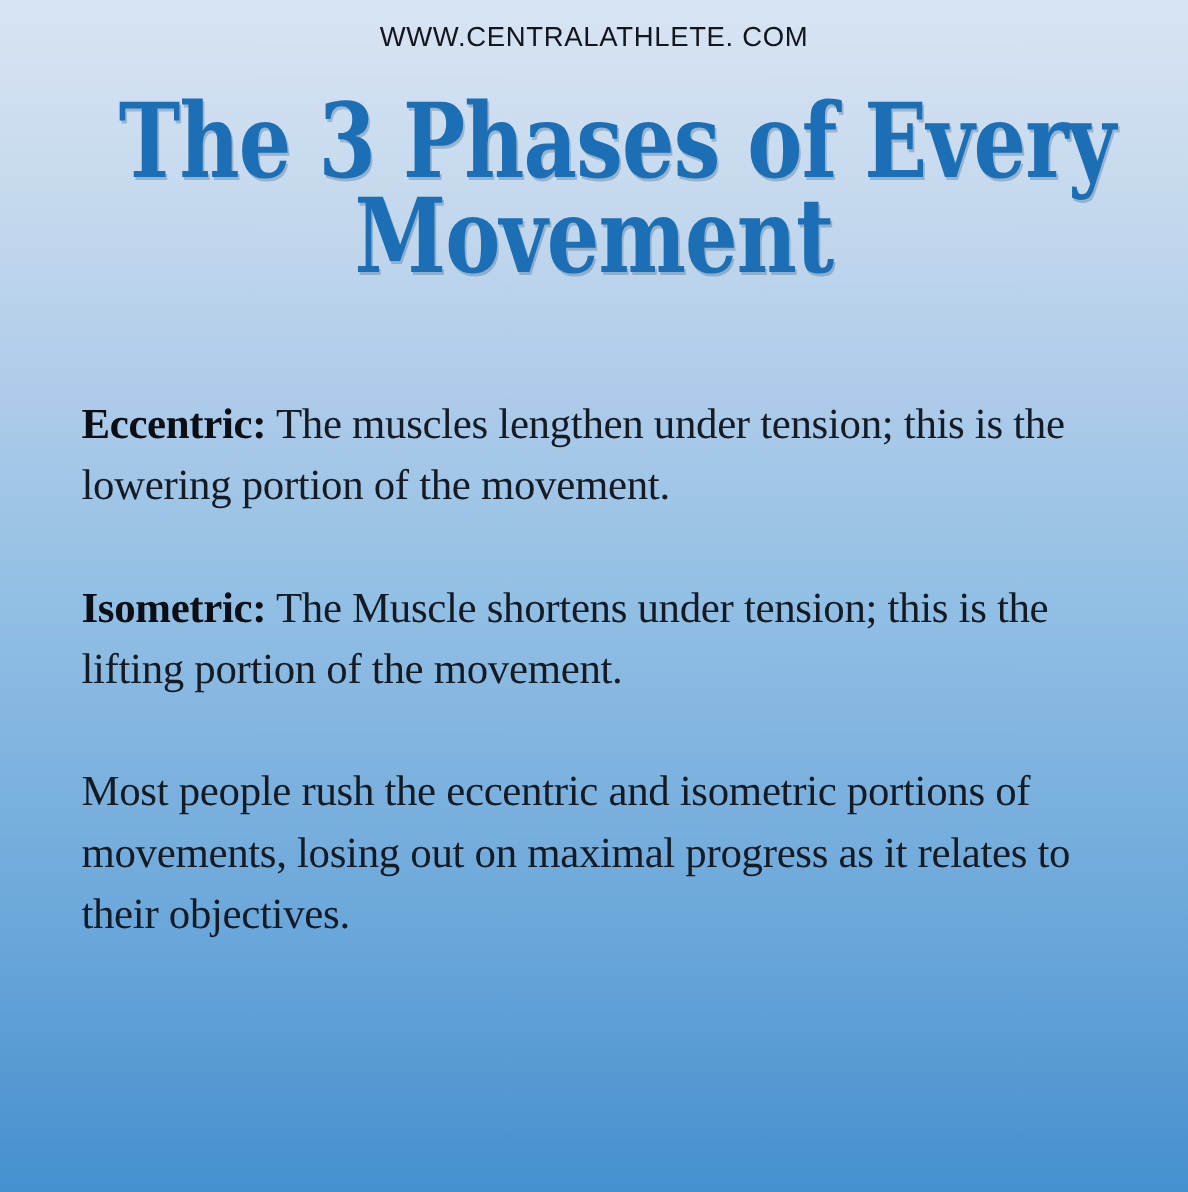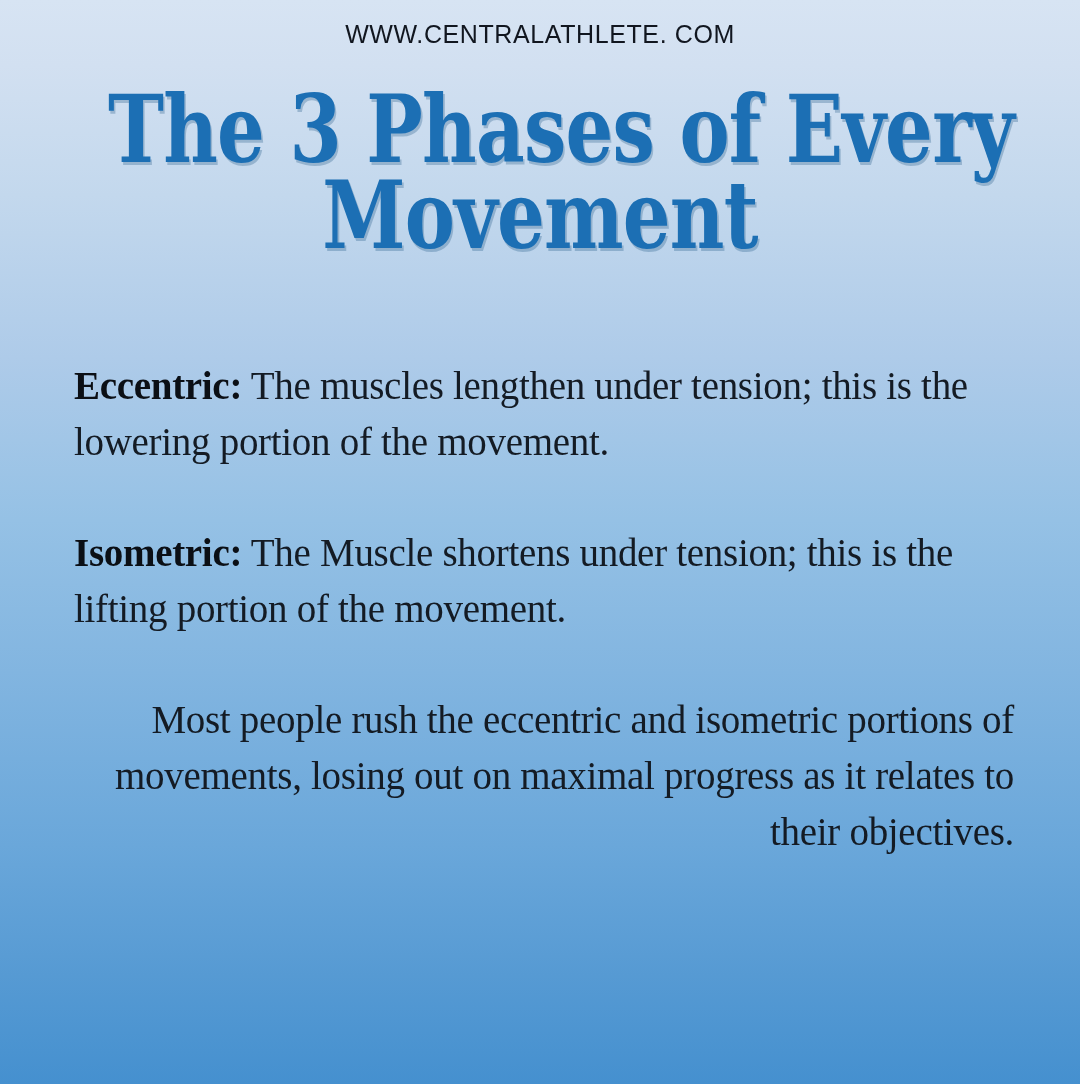--- a/index.html
+++ b/index.html
@@ -76,21 +76,20 @@
     font-size: 39px;
     line-height: 56px;
     color: #141b24;
     font-weight: 400;
     letter-spacing: -0.3px;
     margin: 0 0 55px 0;
     max-width: 968px;
   }
   .para:last-child {
     margin-bottom: 0;
-    text-align: right;
   }
   .para .lead {
     font-weight: 700;
     color: #0b0f15;
   }
   .para.p-isometric { max-width: 830px; }
   .para.p-summary  { max-width: 940px; }
 </style>
 </head>
 <body>

